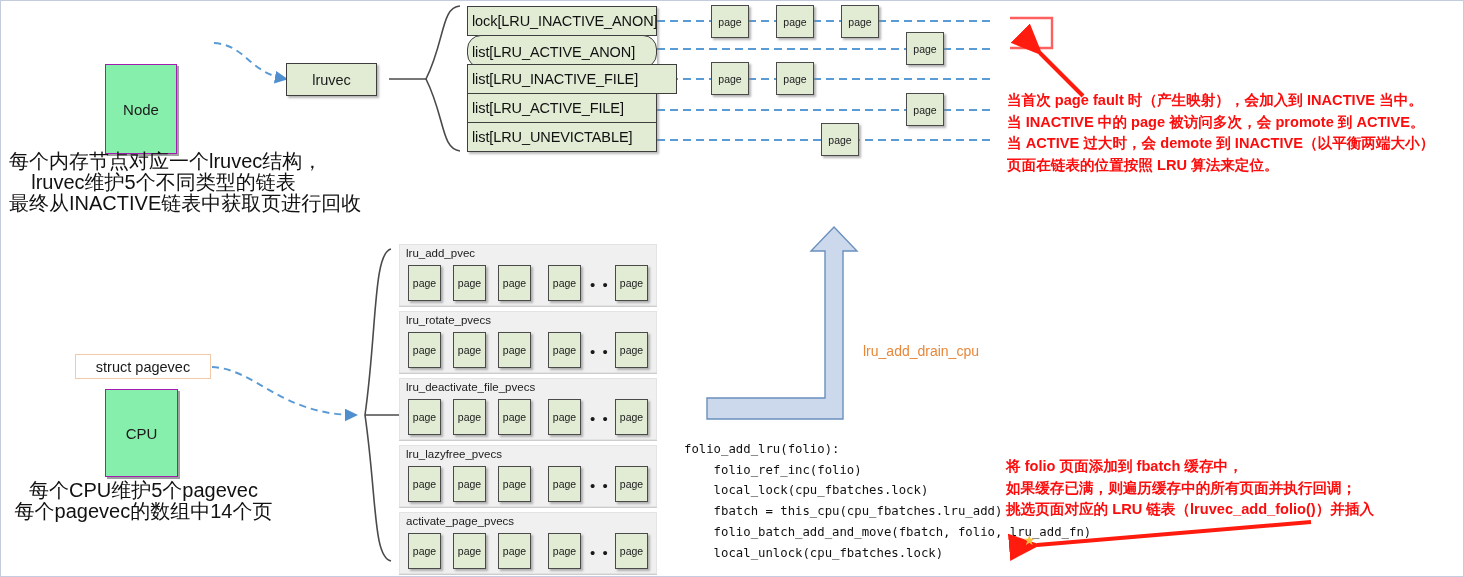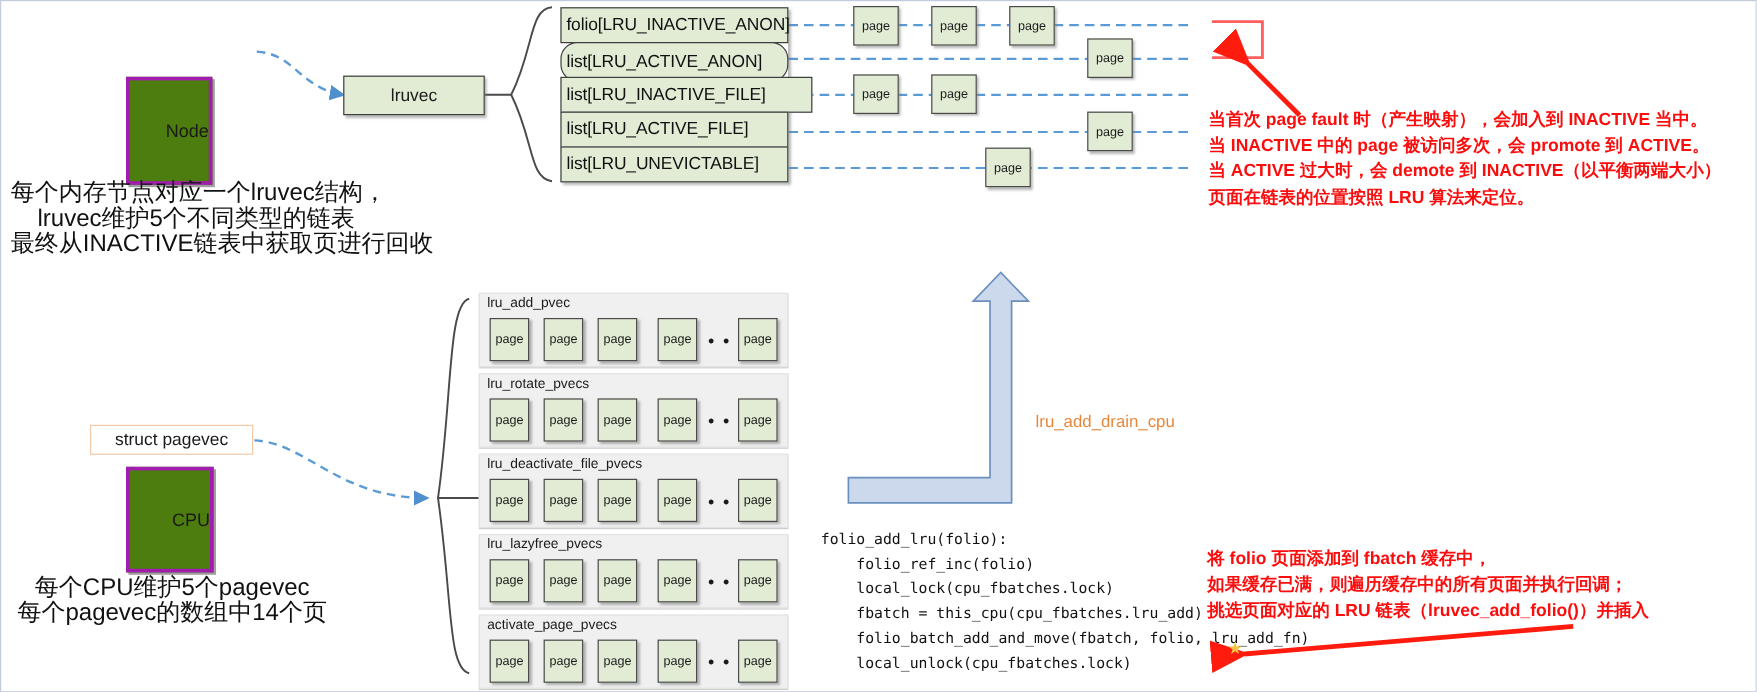--- a/index.html
+++ b/index.html
@@ -36,25 +36,24 @@
   }
 
   .tag-box {
     border: 1px solid #f3c9a8;
     background: #ffffff;
     font-size: 14.5px;
     color: #1a1a1a;
   }
 
   .node-box {
-    background: #4d7c0f;
-    border: 3px solid #a21caf;
+    background: #86efac;
+    border: 1px solid #a21caf;
     box-shadow: 2px 2px 0 rgba(80,80,80,0.55);
     font-size: 15px;
-    justify-content: flex-end;
   }
 
   .green-box {
     background: #e2ecd5;
     border: 1px solid #3e3e3e;
     box-shadow: 2px 2px 2px rgba(120,120,120,0.55);
     font-size: 14.5px;
   }
 
   .lru-row {
@@ -189,31 +188,31 @@
     <path d="M706,418 L706,397 L824,397 L824,250 L810,250 L833,226 L856,250 L842,250 L842,418 Z" fill="#ccd9ec" stroke="#6a8fbd" stroke-width="1.4"></path>
 
     <line x1="1310" y1="521" x2="1036" y2="544" stroke="#ff1b0e" stroke-width="4" marker-end="url(#redArrow)"></line>
   </svg>
 
 
   <div class="box node-box" style="left:104px; top:63px; width:72px; height:90px;">
     <span>Node</span>
   </div>
 
-  <div class="box green-box" style="left:285px; top:62px; width:118px; height:33px;">
+  <div class="box green-box" style="left:285px; top:62px; width:91px; height:33px;">
     <span>lruvec</span>
   </div>
 
   <div class="cn-note" style="left:8px; top:150px; width:275px;">每个内存节点对应一个lruvec结构，
     lruvec维护5个不同类型的链表
 最终从INACTIVE链表中获取页进行回收</div>
 
   <div class="lru-stack-shadow" style="left:466px; top:5px; width:190px; height:146px;">
     <div class="lru-row" style="left:0; top:0; width:190px; height:30px;">
-      <span>folio[LRU_INACTIVE_ANON]</span>
+      <span>lock[LRU_INACTIVE_ANON]</span>
     </div>
     <div class="lru-row" style="left:0; top:29px; width:190px; height:33px;border-radius:14px;">
       <span>list[LRU_ACTIVE_ANON]</span>
     </div>
     <div class="lru-row" style="left:0; top:58px; width:210px; height:30px;">
       <span>list[LRU_INACTIVE_FILE]</span>
     </div>
     <div class="lru-row" style="left:0; top:87px; width:190px; height:30px;">
       <span>list[LRU_ACTIVE_FILE]</span>
     </div>

